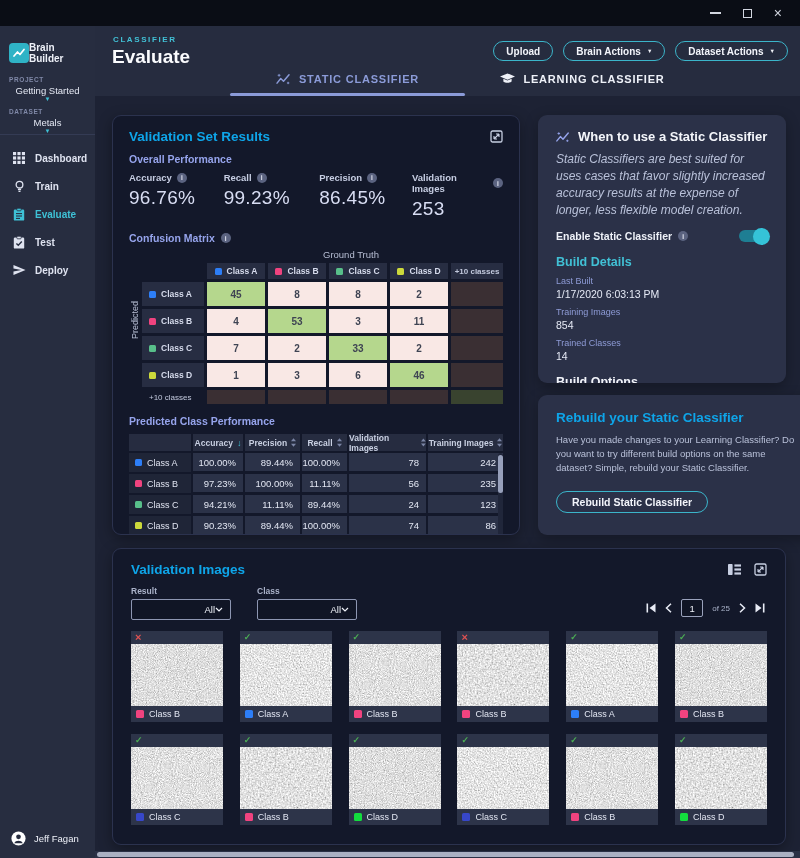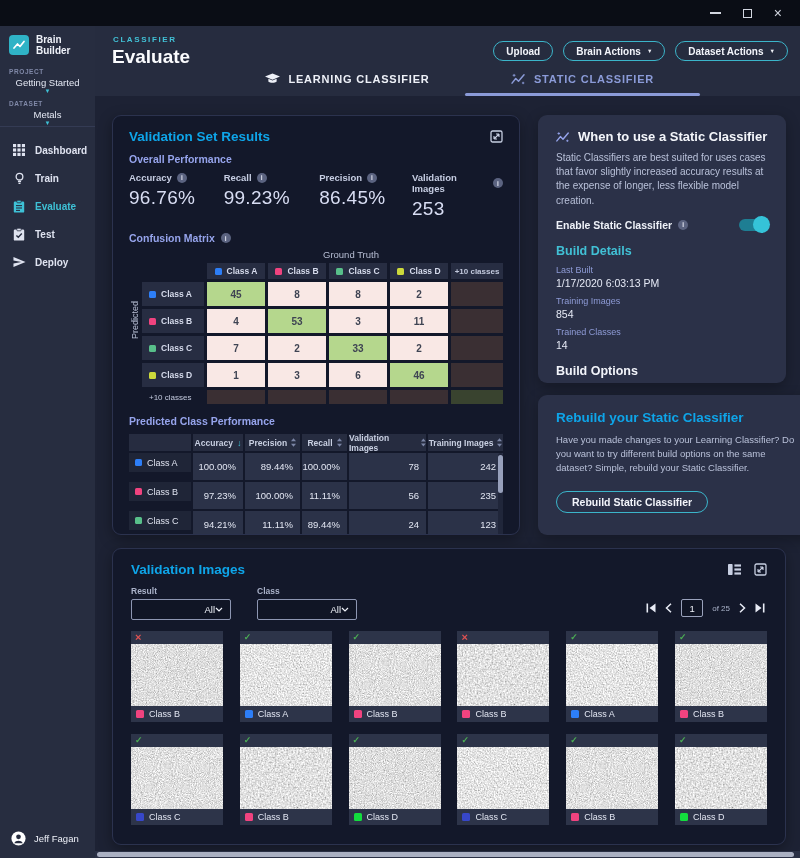--- a/index.html
+++ b/index.html
@@ -8,21 +8,21 @@
 #app { position:relative; width:800px; height:858px; }
 
 
 .titlebar { position:absolute; left:0; top:0; width:800px; height:26px; background:#0a0d15; display:flex; align-items:center; justify-content:flex-end; gap:22px; padding-right:18px; }
 .win-min { width:11px; height:2px; background:#d2d6e0; }
 .win-max { width:9px; height:9px; border:1.5px solid #d2d6e0; }
 .win-close { color:#d2d6e0; font-size:14px; line-height:10px; font-weight:400; }
 
 
 .sidebar { position:absolute; left:0; top:26px; width:95px; height:832px; background:#272d40; }
-.brand { display:flex; align-items:center; gap:7px; padding:8px 9px 6px 9px; }
+.brand { display:flex; align-items:center; padding:16px 9px 6px 9px; }
 .logo { width:20px; height:20px; border-radius:4px; background:#2fb3c6; display:flex; align-items:center; justify-content:center; flex:none; }
 .brand-name { font-size:10px; font-weight:700; color:#eef1f8; }
 .sel { padding:6px 9px 0 9px; }
 .sel-label { font-size:6.5px; font-weight:700; letter-spacing:.6px; color:#8089a8; }
 .sel-row { display:flex; align-items:center; justify-content:space-between; margin-top:2px; cursor:pointer;flex-direction:column; }
 .sel-value { font-size:9.5px; color:#e4e8f3; }
 .caret { color:#3ec1d6; font-size:6px; }
 .nav { border-top:1px solid #343b54; padding-top:9px; }
 .nav-item { display:flex; align-items:center; gap:9px; padding:7px 0 7px 12px; font-size:10px; font-weight:600; color:#dfe3f0; cursor:pointer; }
 .nav-item.active { color:#3ec1d6; }
@@ -75,27 +75,27 @@
 .mx-c.diag { background:#b5d78d; }
 .mx-dim { background:#3a2f33; height:24px; }
 .mx-dim.short { height:14px; }
 .mx-dim.last { background:#39432f; }
 
 .perf-wrap { position:relative; margin-top:7px; padding-right:9px; }
 .perf { display:grid; grid-template-columns:62px 50px 55px 45px 77px 75px; gap:2px; }
 .pf-h { background:#262c40; height:17px; display:flex; align-items:center; justify-content:center; gap:4px; font-size:8.5px; font-weight:600; color:#c9d0e2; cursor:pointer; }
 .sort-desc { color:#3ec1d6; font-size:9px; font-weight:700; }
 .pf-label { background:#1f2537; display:flex; align-items:center; gap:5px; padding-left:6px; font-size:9px; color:#dfe3f0; height:19px; }
-.pf-v { background:#2b3248; display:flex; align-items:center; justify-content:flex-end; padding-right:7px; font-size:9.5px; color:#e2e6f2; height:27px; }
+.pf-v { background:#2b3248; display:flex; align-items:center; justify-content:flex-end; padding-right:7px; font-size:9.5px; color:#e2e6f2; height:18px; }
 .vscroll { position:absolute; right:0; top:19px; width:5px; height:104px; background:#20263a; border-radius:3px; cursor:pointer; }
 .vthumb { position:absolute; top:2px; left:0; width:5px; height:38px; background:#97a0bb; border-radius:3px; }
 
 
 .pb-title { display:flex; align-items:center; gap:8px; font-size:13px; font-weight:700; color:#f4f6fb; }
-.pb-para { margin-top:7px; font-size:10px; line-height:1.42; color:#b9c1d9; }
+.pb-para { margin-top:7px; font-size:12px; line-height:1.42; color:#b9c1d9;font-style:italic; }
 .enable { margin-top:11px; display:flex; align-items:center; justify-content:space-between; }
 .enable-label { font-size:10.5px; font-weight:700; color:#eef1f8; display:flex; align-items:center; gap:6px; }
 .toggle { width:29px; height:12px; border-radius:7px; background:#1e7e93; position:relative; cursor:pointer; flex:none; }
 .toggle::after { content:""; position:absolute; right:-2px; top:-2.5px; width:17px; height:17px; border-radius:50%; background:#35c3d8; }
 .subhead-teal { margin-top:13px; font-size:12.5px; font-weight:700; color:#41c0d5; }
 .subhead-white { margin-top:13px; font-size:12.5px; font-weight:700; color:#f2f4fa; }
 .kv { margin-top:7px; }
 .kv-k { font-size:9px; color:#8e9bd6; }
 .kv-v { font-size:10.5px; color:#e5e9f5; margin-top:2px; }
 
@@ -288,34 +288,34 @@
       <button class="pill">
           <span>Brain Actions</span>
           <span class="caret">▼</span>
         </button>
       <button class="pill">
           <span>Dataset Actions</span>
           <span class="caret">▼</span>
         </button>
     </div>
     <div class="tabbar">
-      <div class="tab">
-        <svg width="15" height="12" viewBox="0 0 16 12">
-            <path d="M8 0 L16 3.4 L8 6.8 L0 3.4 Z" fill="currentColor"></path>
-            <path d="M3.6 5.6 V8.4 C3.6 10.5 12.4 10.5 12.4 8.4 V5.6 L8 7.5 Z" fill="currentColor"></path>
-          </svg>
-        <span>LEARNING CLASSIFIER</span>
-      </div>
       <div class="tab active">
         <svg width="15" height="12" viewBox="0 0 16 13">
             <polyline points="1,11 5,6 8,9 14,2" fill="none" stroke="currentColor" stroke-width="1.6" stroke-linecap="round" stroke-linejoin="round"></polyline>
             <path d="M3.2 1 v3 M1.7 2.5 h3" stroke="currentColor" stroke-width="1"></path>
             <path d="M13 9.5 v2.6 M11.7 10.8 h2.6" stroke="currentColor" stroke-width="1"></path>
           </svg>
         <span>STATIC CLASSIFIER</span>
+      </div>
+      <div class="tab">
+        <svg width="15" height="12" viewBox="0 0 16 12">
+            <path d="M8 0 L16 3.4 L8 6.8 L0 3.4 Z" fill="currentColor"></path>
+            <path d="M3.6 5.6 V8.4 C3.6 10.5 12.4 10.5 12.4 8.4 V5.6 L8 7.5 Z" fill="currentColor"></path>
+          </svg>
+        <span>LEARNING CLASSIFIER</span>
       </div>
     </div>
   </div>
 
   <div class="main"></div>
 
   <div class="panel-dark" id="p-results">
     <div class="panel-head">
       <span class="panel-title">Validation Set Results</span>
       <button class="icon-btn">

